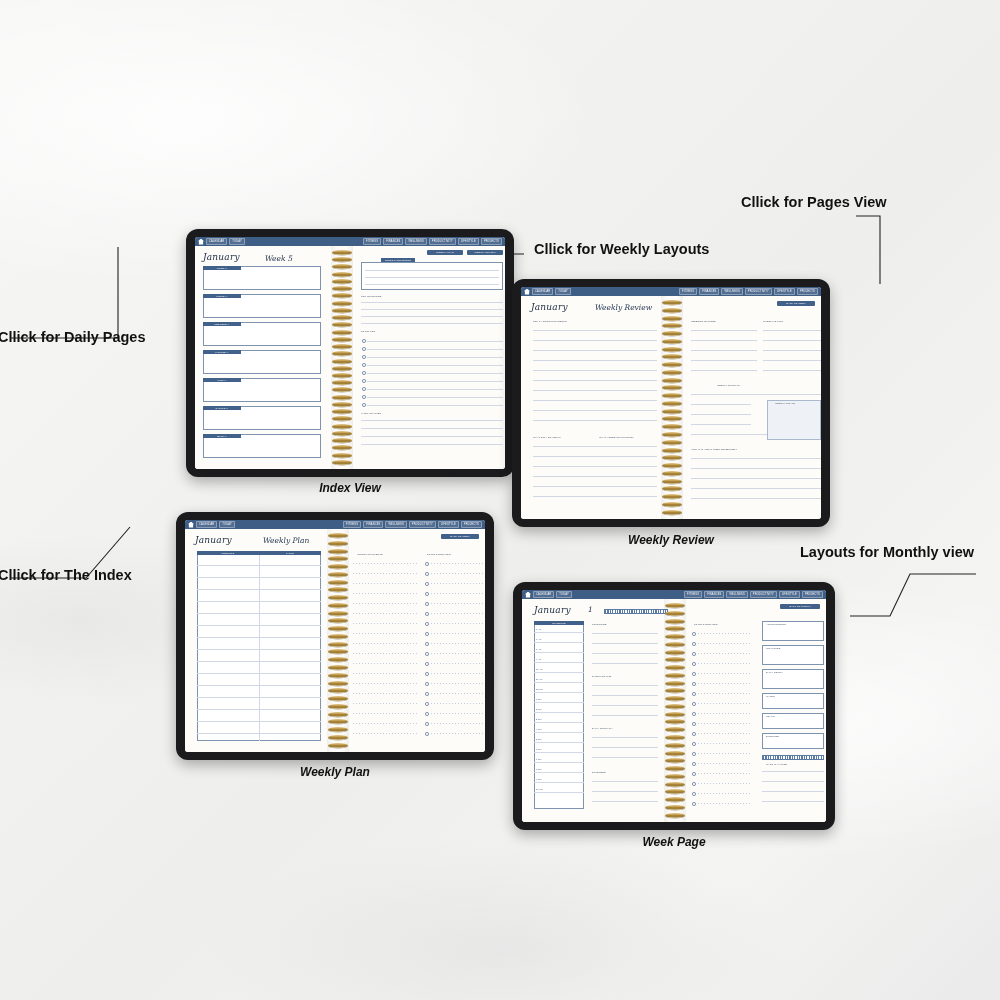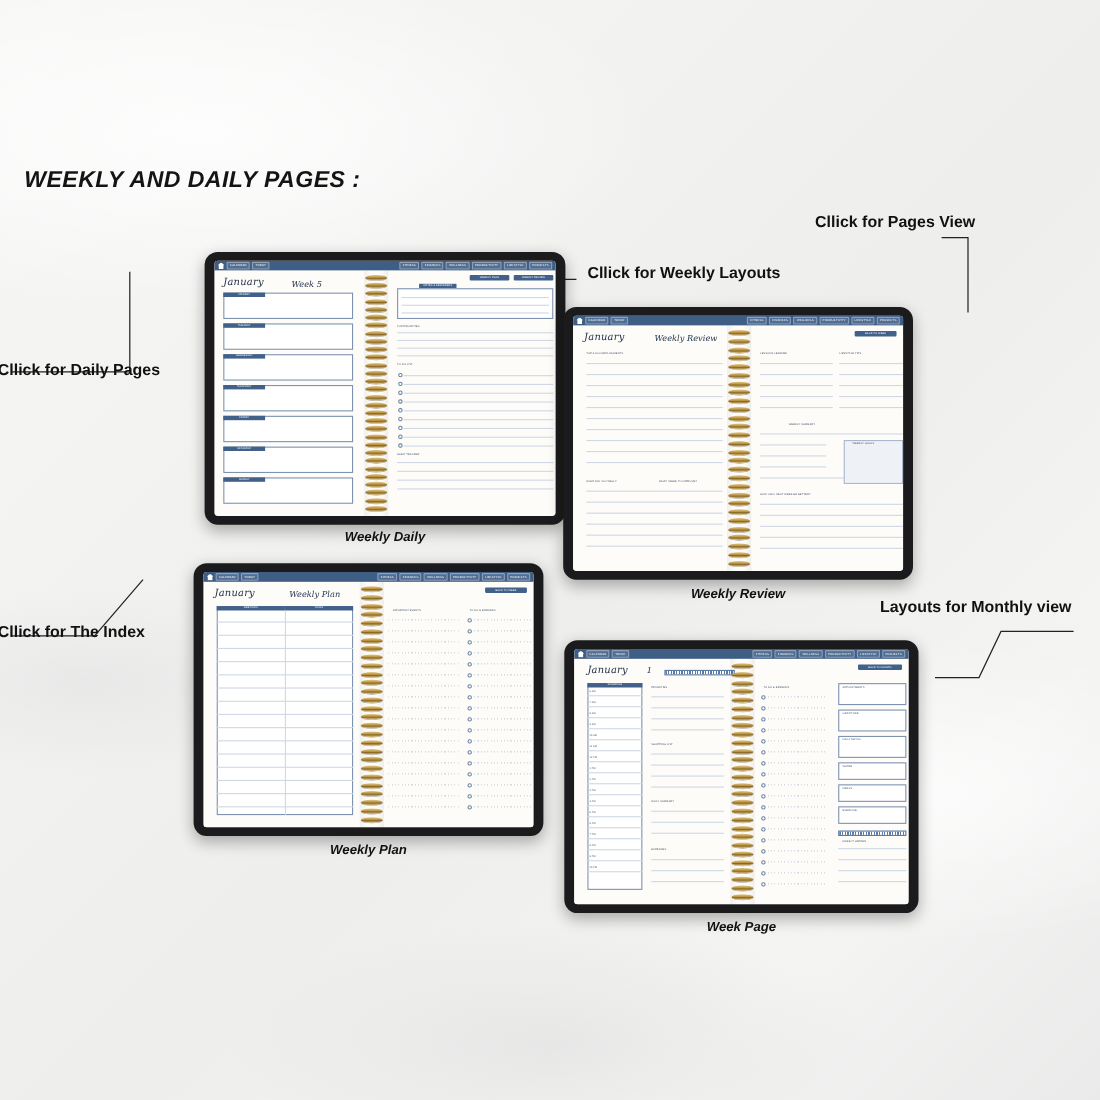--- a/index.html
+++ b/index.html
@@ -234,21 +234,20 @@
     border: 0.5px solid #a9b8cc;
     box-sizing: border-box;
   }
 </style>
 </head>
 <body>
 
 <div id="stage">
   <div class="marble"></div>
 
-  <div class="page-title">WEEKLY AND DAILY PAGES :</div>
 
   <div class="leader" style="left:0px; top:200px; width:260px; height:150px;">
     <svg width="260" height="150">
       <polyline points="118,47 118,138 10,138" fill="none" stroke="#222" stroke-width="1.1"></polyline>
     </svg>
   </div>
   <div class="leader" style="left:480px; top:230px; width:90px; height:40px;">
     <svg width="90" height="40">
       <polyline points="6,24 44,24" fill="none" stroke="#222" stroke-width="1.1"></polyline>
     </svg>
@@ -382,21 +381,21 @@
           <div class="rule" style="left:172px; top:159px; width:136px;"></div>
 
         <div class="lbl" style="left:166px; top:166px;">HABIT TRACKER</div>
         <div class="rule" style="left:166px; top:174px; width:142px;"></div>
         <div class="rule" style="left:166px; top:182px; width:142px;"></div>
         <div class="rule" style="left:166px; top:190px; width:142px;"></div>
         <div class="rule" style="left:166px; top:198px; width:142px;"></div>
       </div>
     </div>
   </div>
-  <div class="caption" style="left:236px; top:481px; width:228px;">Weekly Daily</div>
+  <div class="caption" style="left:236px; top:481px; width:228px;">Index View</div>
 
   <div class="tablet" style="left:512px; top:279px; width:318px; height:248px;">
     <div class="screen">
       <div class="topnav">
         <div class="navleft">
           <div class="homeicon"></div>
           <div class="navtab">CALENDAR</div>
           <div class="navtab">TODAY</div>
         </div>
         <div class="navright">

